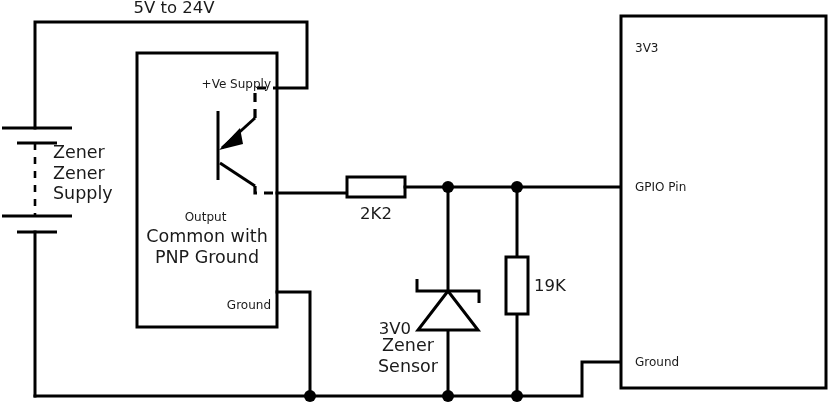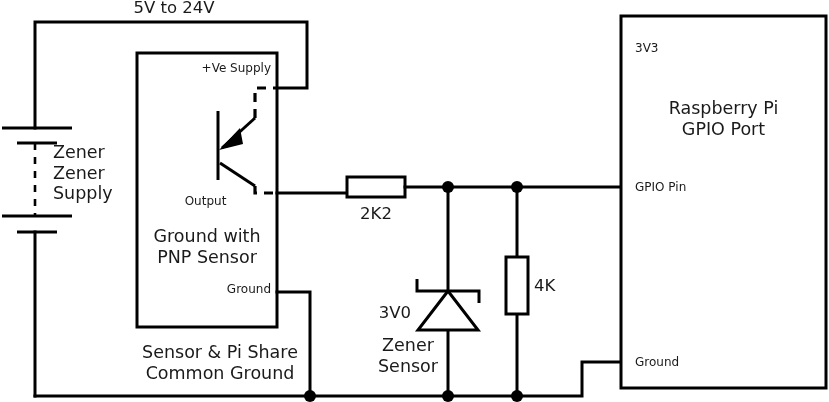--- a/index.html
+++ b/index.html
@@ -71,21 +71,21 @@
     position: absolute;
     color: #1a1a1a;
     font-family: "DejaVu Sans", sans-serif;
     white-space: pre;
     line-height: 1.18;
   }
   .lbl-sm { font-size: 12px; }
   .lbl-md { font-size: 16.5px; }
   .lbl-lg { font-size: 17.5px; }
   .ctr { text-align: center; }
-  .rt { text-align: right; }
+  .rt { text-align: right; margin-top: 16px; }
 </style>
 </head>
 <body>
 
 <div id="stage">
 
   <svg width="829" height="402" viewBox="0 0 829 402">
 
     <g>
       <path class="wire" d="M35,128 L35,22 L307,22 L307,88 L277,88"></path>
@@ -178,33 +178,31 @@
   <div class="lbl lbl-md ctr" style="left:79px; top:-2px; width:190px;">5V to 24V</div>
 
   <div class="lbl lbl-lg" style="left:53px; top:142px; width:80px;"><span>Zener</span><br><span>Zener</span><br><span>Supply</span></div>
 
   <div class="lbl lbl-sm rt" style="left:140px; top:61px; width:131px;">+Ve Supply</div>
 
   <div class="lbl lbl-sm rt" style="left:140px; top:194px; width:131px;text-align:center;">Output</div>
 
   <div class="lbl lbl-sm rt" style="left:140px; top:282px; width:131px;">Ground</div>
 
-  <div class="lbl lbl-lg ctr" style="left:139px; top:226px; width:136px;"><span>Ground with</span><br><span>PNP Sensor</span></div>
-
-  <div class="lbl lbl-lg ctr" style="left:125px; top:342px; width:190px;"><span>Sensor &amp; Pi Share</span><br><span>Common Ground</span></div>
+  <div class="lbl lbl-lg ctr" style="left:139px; top:226px; width:136px;"><span>Common with</span><br><span>PNP Ground</span></div>
+
 
   <div class="lbl lbl-md ctr" style="left:346px; top:204px; width:60px;text-align:center;">2K2</div>
 
-  <div class="lbl lbl-md" style="left:534px; top:276px;">4K</div>
+  <div class="lbl lbl-md" style="left:534px; top:276px;">19K</div>
 
   <div class="lbl lbl-md rt" style="left:355px; top:303px; width:56px;">3V0</div>
 
   <div class="lbl lbl-lg ctr" style="left:363px; top:335px; width:90px;"><span>Zener</span><br><span>Sensor</span></div>
 
   <div class="lbl lbl-sm" style="left:635px; top:41px;">3V3</div>
 
-  <div class="lbl lbl-lg ctr" style="left:641px; top:98px; width:165px;"><span>Raspberry Pi</span><br><span>GPIO Port</span></div>
 
   <div class="lbl lbl-sm" style="left:635px; top:180px;">GPIO Pin</div>
 
   <div class="lbl lbl-sm" style="left:635px; top:355px;">Ground</div>
 
 </div>
 
 </body></html>

